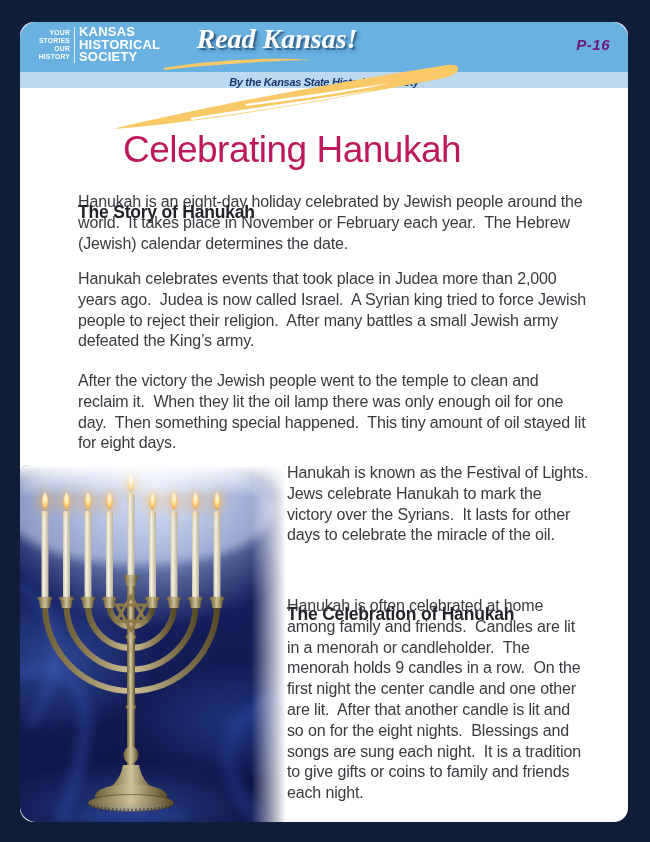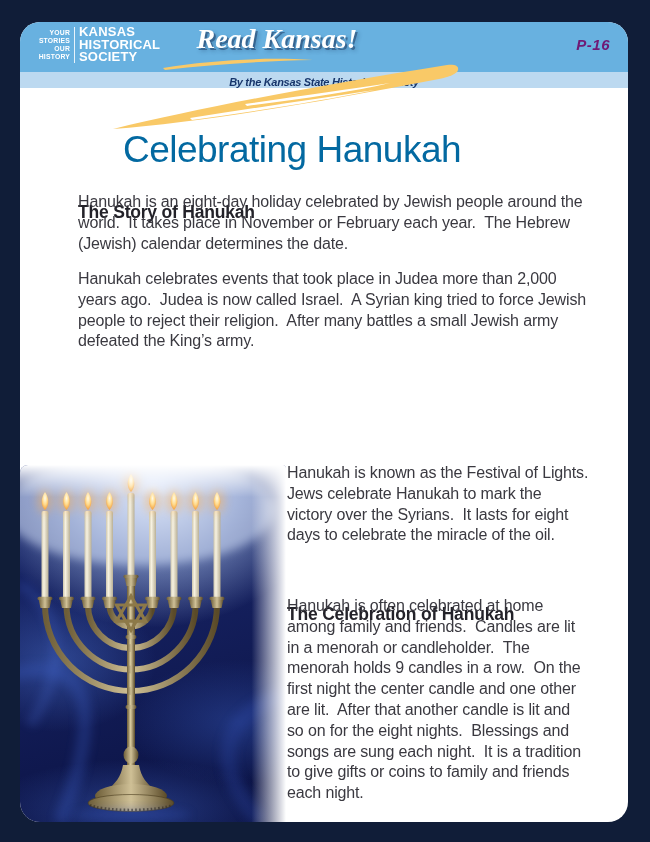--- a/index.html
+++ b/index.html
@@ -1,39 +1,39 @@
 <!DOCTYPE html>
 <html><head>
 <meta charset="utf-8">
 <style>
   html,body{margin:0;padding:0;}
   body{width:650px;height:842px;font-family:"Liberation Sans",sans-serif;}
   .page-frame{position:relative;width:650px;height:842px;background:#101d38;overflow:hidden;}
-  .content-panel{position:absolute;left:20px;top:22px;width:608px;height:800px;background:#ffffff;border-radius:20px;overflow:hidden;text-decoration:underline;}
+  .content-panel{position:absolute;left:20px;top:22px;width:608px;height:800px;background:#ffffff;border-radius:14px;overflow:hidden;text-decoration:underline;}
 
   
   .header-bar{position:absolute;left:0;top:0;width:608px;height:50px;background:#68b1e0;border-radius:16px 16px 0 0;}
   .byline-strip{position:absolute;left:0;top:50px;width:608px;height:16px;background:#bcd9f0;text-align:center;z-index:1;}
   .byline-text{display:inline-block;font-size:11px;line-height:16px;font-weight:bold;font-style:italic;color:#17356b;letter-spacing:-0.3px;}
 
   .khs-logo{position:absolute;left:14px;top:4px;display:flex;align-items:center;color:#fff;}
   .logo-tagline{width:36px;text-align:right;font-size:6.8px;font-weight:bold;line-height:8px;letter-spacing:.2px;}
   .logo-divider{width:1px;height:36px;background:rgba(255,255,255,.85);margin:0 4px;}
   .logo-org{font-size:13px;font-weight:bold;line-height:12.5px;letter-spacing:.2px;}
 
   .masthead-title{position:absolute;left:112px;top:1px;width:290px;text-align:center;
     font-family:"Liberation Serif",serif;font-style:italic;font-weight:bold;font-size:28px;color:#ffffff;
     text-shadow:2px 2px 0 rgba(16,40,80,.45),3px 3px 4px rgba(16,40,80,.3);}
   .issue-number{position:absolute;right:18px;top:14px;font-size:15px;font-weight:bold;font-style:italic;color:#701a75;letter-spacing:.5px;}
 
   .brush-swoosh{position:absolute;left:85px;top:34px;width:360px;height:80px;z-index:2;pointer-events:none;}
 
   
   .page-title{position:absolute;left:0;top:107px;width:544px;text-align:center;
-    font-size:37px;letter-spacing:-0.5px;color:#0369a1;z-index:3;}
+    font-size:37px;letter-spacing:-0.5px;color:#be185d;z-index:3;}
   .sec-heading{position:absolute;font-size:17.5px;font-weight:bold;color:#232229;letter-spacing:-0.2px;z-index:3;margin-top:28px;}
   .body-p{position:absolute;font-size:16px;line-height:20.8px;color:#3a3940;letter-spacing:-0.15px;white-space:pre-wrap;z-index:3;}
   .left-col{left:58px;width:512px;}
   .right-col{left:267px;width:302px;}
 
   
   .menorah-photo{position:absolute;left:0;top:443px;width:266px;height:357px;border-radius:8px 4px 0 16px;overflow:hidden;
     background:
       radial-gradient(90% 55% at 50% 6%, rgba(238,244,255,.95) 0%, rgba(175,198,240,.55) 38%, rgba(40,60,140,0) 72%),
       radial-gradient(60% 32% at 14% 55%, rgba(72,110,200,.5), transparent 62%),
@@ -80,22 +80,23 @@
       <path d="M 8 73 C 95 52 210 30 342 9 C 350 8 354 10 353 14 C 352 18 344 21 334 23 C 215 46 98 66 8 73 Z" fill="#f9c967"></path>
       <path d="M 85 62 C 150 52 215 42 270 34 C 216 45 152 55 87 64 Z" fill="#ffffff"></path>
       <path d="M 140 48 C 195 40 245 33 285 27 C 246 36 196 43 142 50 Z" fill="#ffffff"></path>
     </svg>
 
     <div class="page-title">Celebrating Hanukah</div>
 
     <div class="sec-heading left-col" style="top:152px;">The Story of Hanukah</div>
     <div class="body-p left-col" style="top:170px;">Hanukah is an eight-day holiday celebrated by Jewish people around the world.  It takes place in November or February each year.  The Hebrew (Jewish) calendar determines the date.</div>
     <div class="body-p left-col" style="top:247px;">Hanukah celebrates events that took place in Judea more than 2,000 years ago.  Judea is now called Israel.  A Syrian king tried to force Jewish people to reject their religion.  After many battles a small Jewish army defeated the King’s army.</div>
-
-    <div class="body-p right-col" style="top:441px;">Hanukah is known as the Festival of Lights.  Jews celebrate Hanukah to mark the victory over the Syrians.  It lasts for eight days to celebrate the miracle of the oil.</div>
+    <div class="body-p left-col" style="top:349px;">After the victory the Jewish people went to the temple to clean and reclaim it.  When they lit the oil lamp there was only enough oil for one day.  Then something special happened.  This tiny amount of oil stayed lit for eight days.</div>
+
+    <div class="body-p right-col" style="top:441px;">Hanukah is known as the Festival of Lights.  Jews celebrate Hanukah to mark the victory over the Syrians.  It lasts for other days to celebrate the miracle of the oil.</div>
     <div class="sec-heading right-col" style="top:554px;">The Celebration of Hanukah</div>
     <div class="body-p right-col" style="top:574px;">Hanukah is often celebrated at home among family and friends.  Candles are lit in a menorah or candleholder.  The menorah holds 9 candles in a row.  On the first night the center candle and one other are lit.  After that another candle is lit and so on for the eight nights.  Blessings and songs are sung each night.  It is a tradition to give gifts or coins to family and friends each night.</div>
 
     <div class="menorah-photo">
       <svg width="266" height="357" viewBox="0 0 266 357" xmlns="http://www.w3.org/2000/svg">
         <defs>
           <linearGradient id="metH" x1="0" y1="0" x2="1" y2="0">
             <stop offset="0" stop-color="#6e5e38"></stop>
               <stop offset=".5" stop-color="#cfc096"></stop>
               <stop offset="1" stop-color="#5a4a28"></stop>

